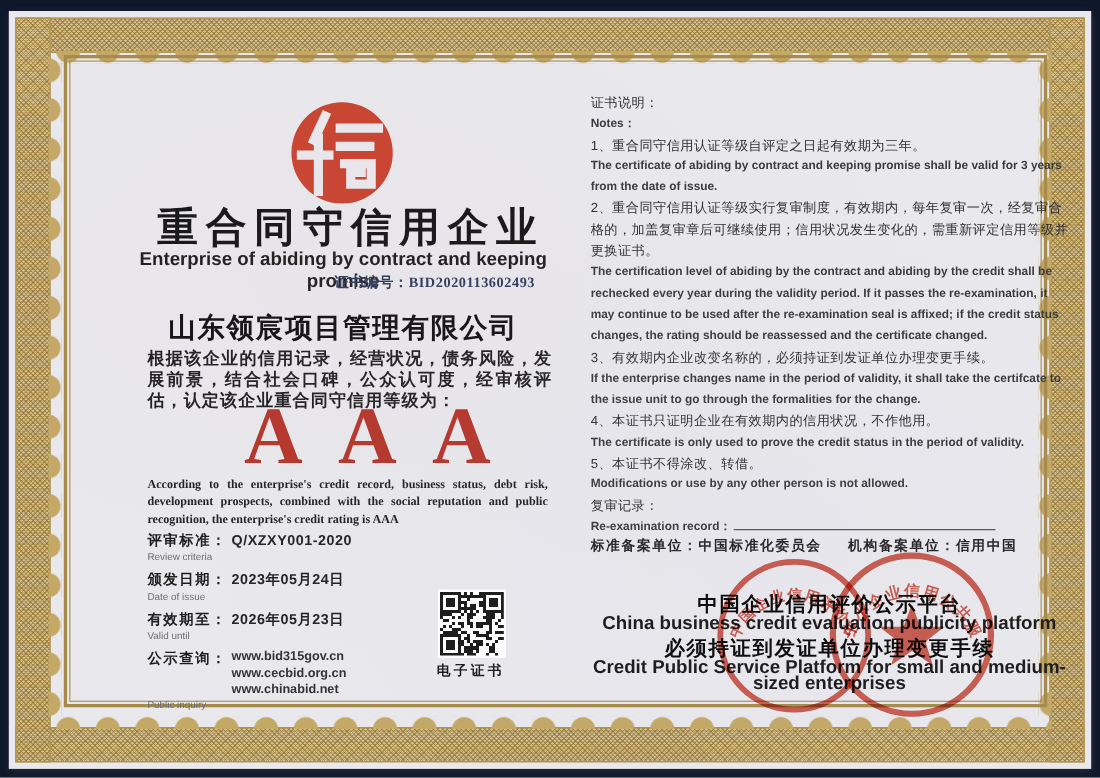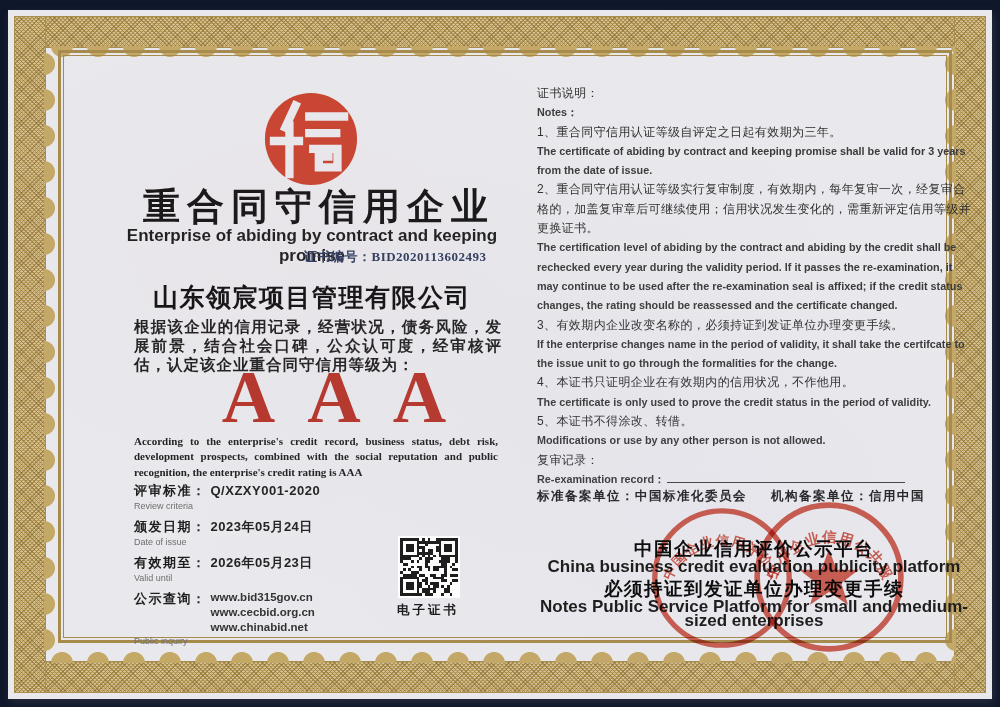--- a/index.html
+++ b/index.html
@@ -398,21 +398,21 @@
 
     <div class="registry">
       <span><span>标准备案单位：</span><span>中国标准化委员会</span></span>
       <span><span>机构备案单位：</span><span>信用中国</span></span>
     </div>
 
     <div class="platforms">
         <div class="p-cn">中国企业信用评价公示平台</div>
         <div class="p-en">China business credit evaluation publicity platform</div>
         <div class="p-cn">必须持证到发证单位办理变更手续</div>
-        <div class="p-en">Notes Public Service Platform for small and medium-sized enterprises</div>
+        <div class="p-en">Credit Public Service Platform for small and medium-sized enterprises</div>
       </div>
 
     <div class="stamp stamp-left">
       <svg viewBox="0 0 150 150">
         <defs>
             <path id="arcL" d="M 21 82 A 56 56 0 0 1 129 82" fill="none"></path>
           </defs>
         <circle cx="75" cy="75" r="70" fill="none" stroke="#d03a29" stroke-width="5.5"></circle>
         <text fill="#d03a29" font-size="14" font-weight="700" letter-spacing="1.5">
           <textPath href="#arcL" startOffset="4">中国企业信用评价公示平台</textPath>

